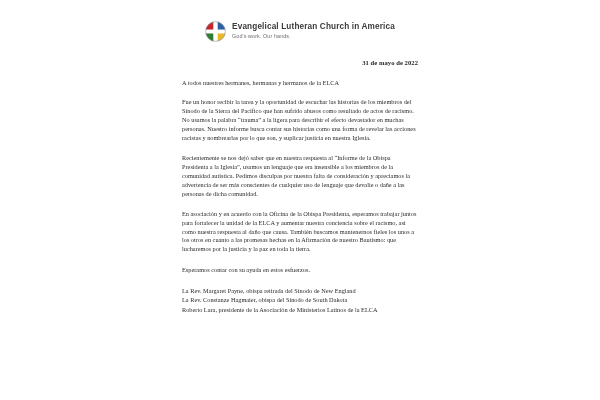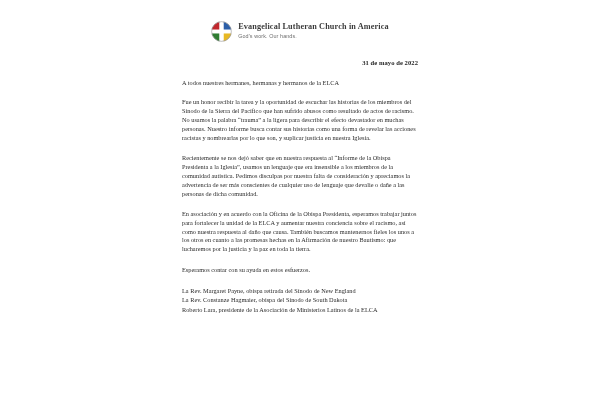--- a/index.html
+++ b/index.html
@@ -40,21 +40,21 @@
   }
 
   .letterhead-text {
     display: flex;
     flex-direction: column;
     justify-content: center;
     line-height: 1.05;
   }
 
   .org-name {
-    font-family: Liberation Serif, serif;
+    font-family: Liberation Sans, sans-serif;
     font-size: 8.2px;
     font-weight: bold;
     letter-spacing: 0.15px;
     color: #3a3a3a;
     white-space: nowrap;
   }
 
   .org-tagline {
     font-family: "Liberation Sans", "DejaVu Sans", sans-serif;
     font-size: 5.4px;

